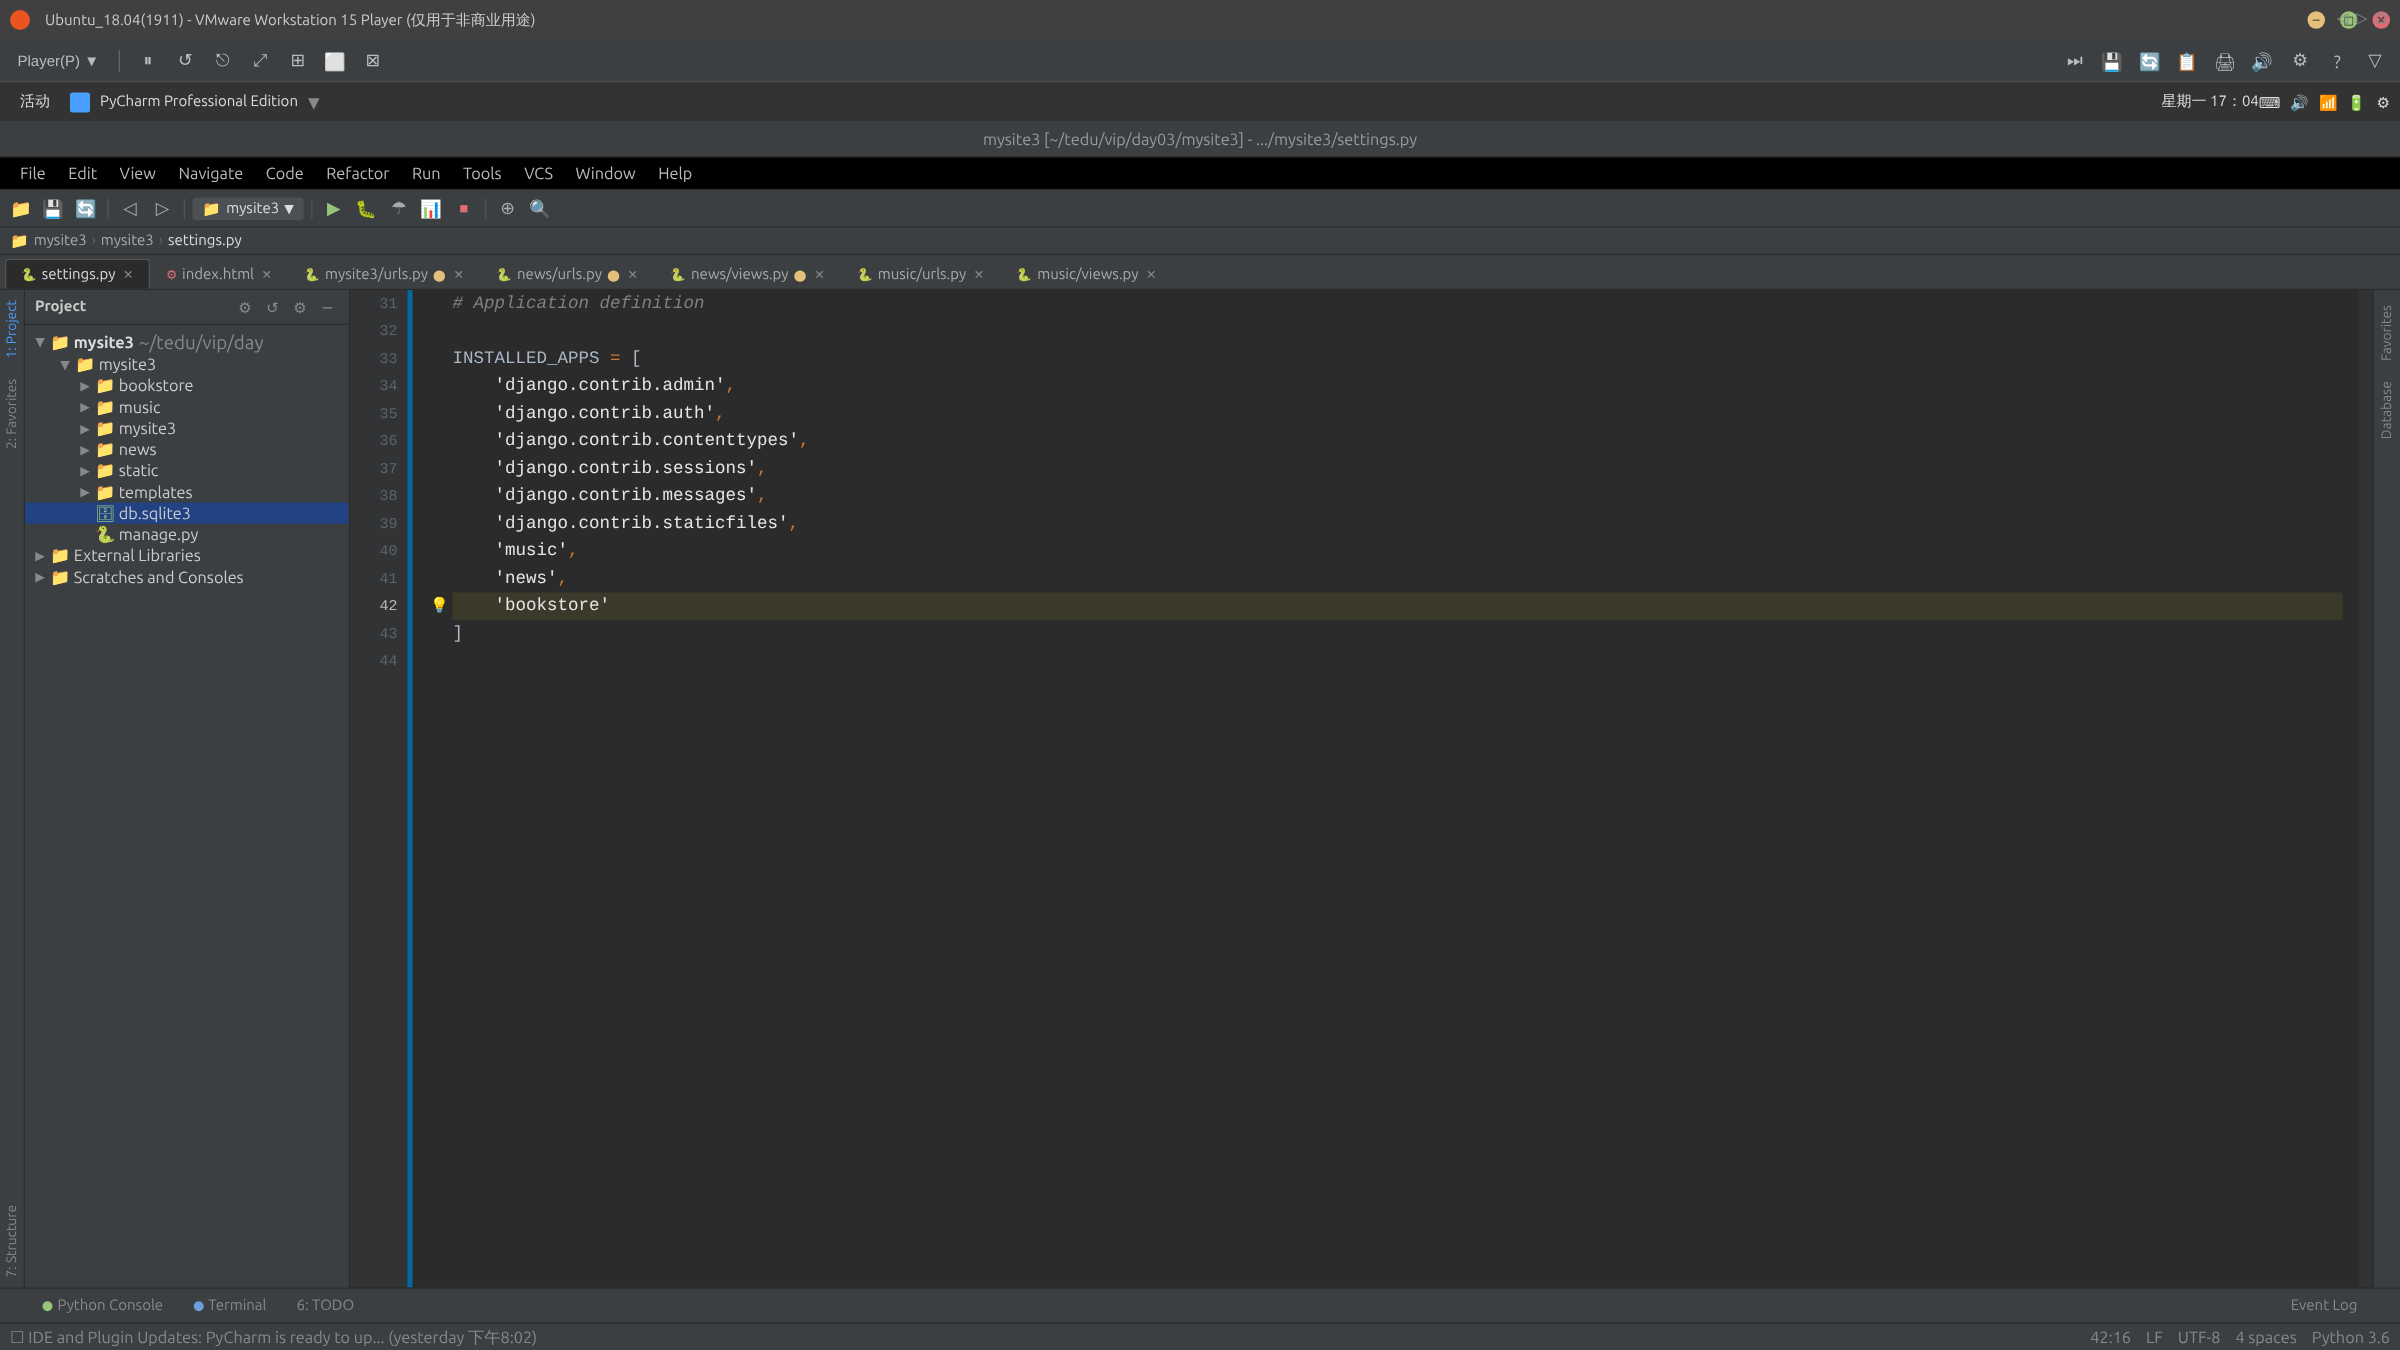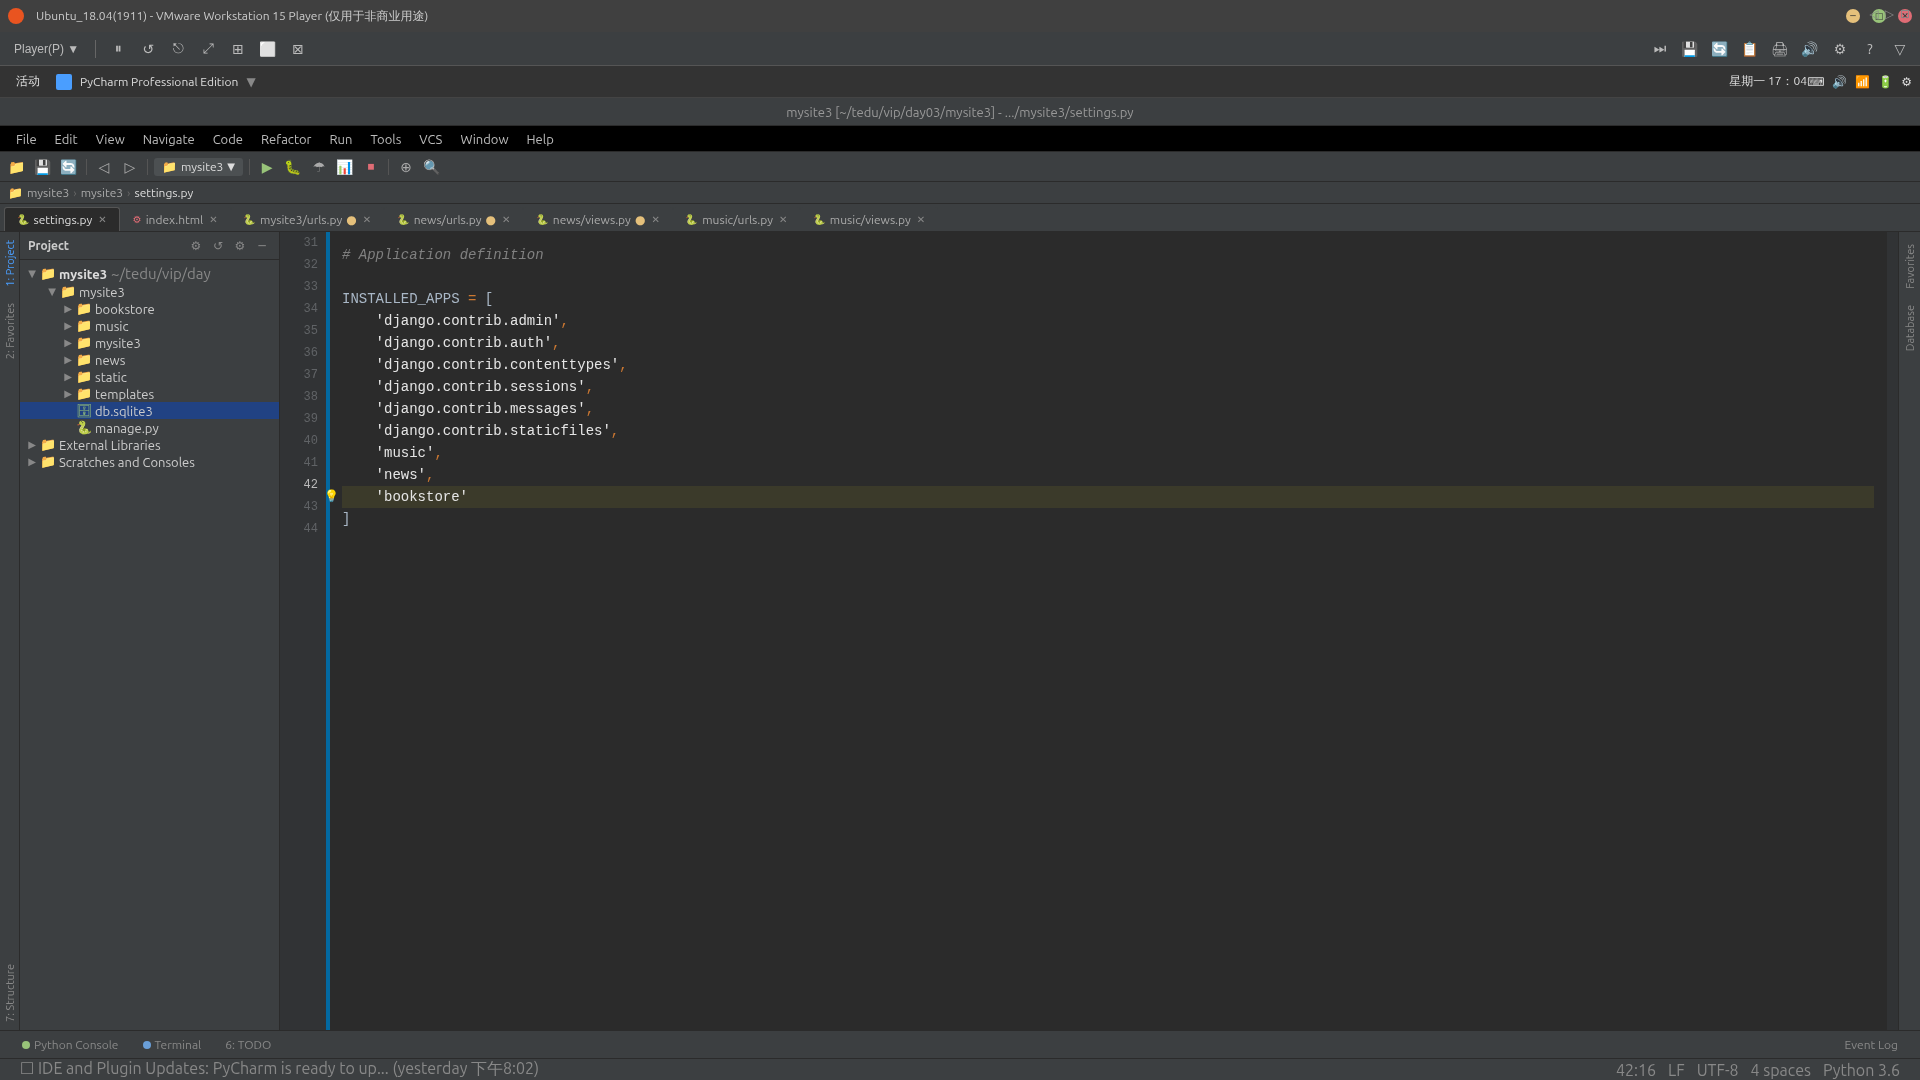--- a/index.html
+++ b/index.html
@@ -229,21 +229,21 @@
       background: #313335;
       padding: 0 8px;
       text-align: right;
       color: #606366;
       user-select: none;
       min-width: 50px;
       border-right: 4px solid #0369a1;
     }
     .line-num { height: 22px; display: flex; align-items: center; justify-content: flex-end; font-size: 12px; }
     .line-num.active { color: #bbb; }
-    #code-content { padding: 12px 12px; flex: 1; }
+    #code-content { padding: 0 12px; flex: 1; margin-left: 20px; }
     .code-line { height: 22px; display: flex; align-items: center; white-space: pre; position: relative; }
     .code-line.warning-line { background: #3b3a2a; }
 
     
     .c-comment { color: #808080; font-style: italic; }
     .c-string { color: #e5e5e5; }
     .c-operator { color: #cc7832; }
 
     
     #right-sidebar {
@@ -264,44 +264,44 @@
       padding: 8px 2px;
       border-radius: 2px;
     }
 
     
     #bottom-panel {
       height: 28px;
       background: #3c3f41;
       display: flex;
       align-items: center;
-      padding: 0 12px;
+      padding: 0 24px;
       gap: 4px;
       border-top: 1px solid #2b2b2b;
     }
     .bottom-tab {
       padding: 2px 10px;
       cursor: pointer;
       color: #888;
       font-size: 12px;
       display: flex;
       align-items: center;
       gap: 4px;
     }
     .bottom-dot { width: 8px; height: 8px; border-radius: 50%; }
 
     
     #status-bar {
       height: 22px;
       background: #3c3f41;
       display: flex;
       align-items: center;
-      padding: 0 20px;
+      padding: 0 8px;
       gap: 20px;
-      font-size: 16px;
+      font-size: 13px;
       color: #888;
       border-top: 1px solid #2b2b2b;
     }
     .status-left { flex: 1; color: #888; }
     .status-right { display: flex; gap: 12px; color: #888; }
 
     
     #vertical-labels {
       width: 20px;
       background: #3c3f41;

